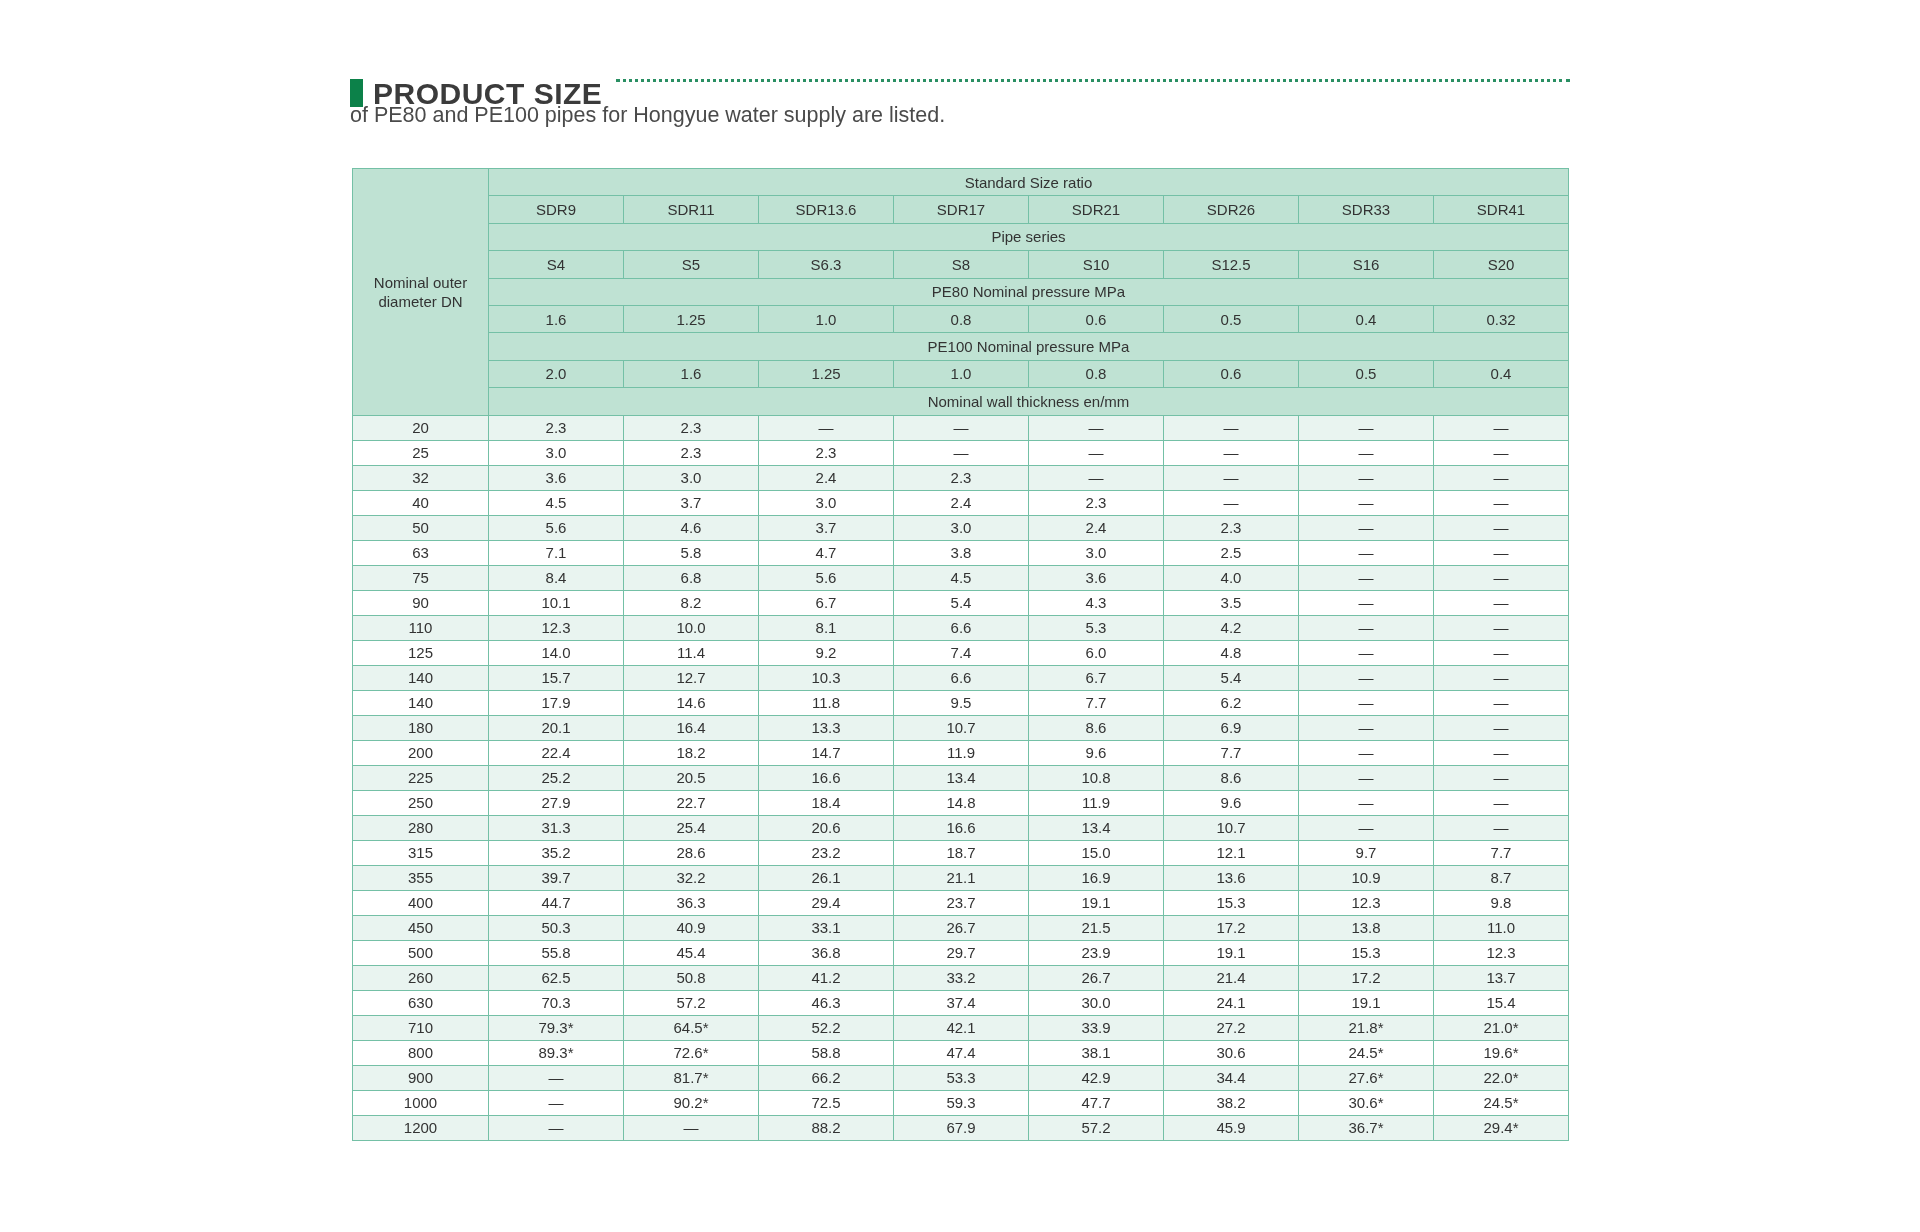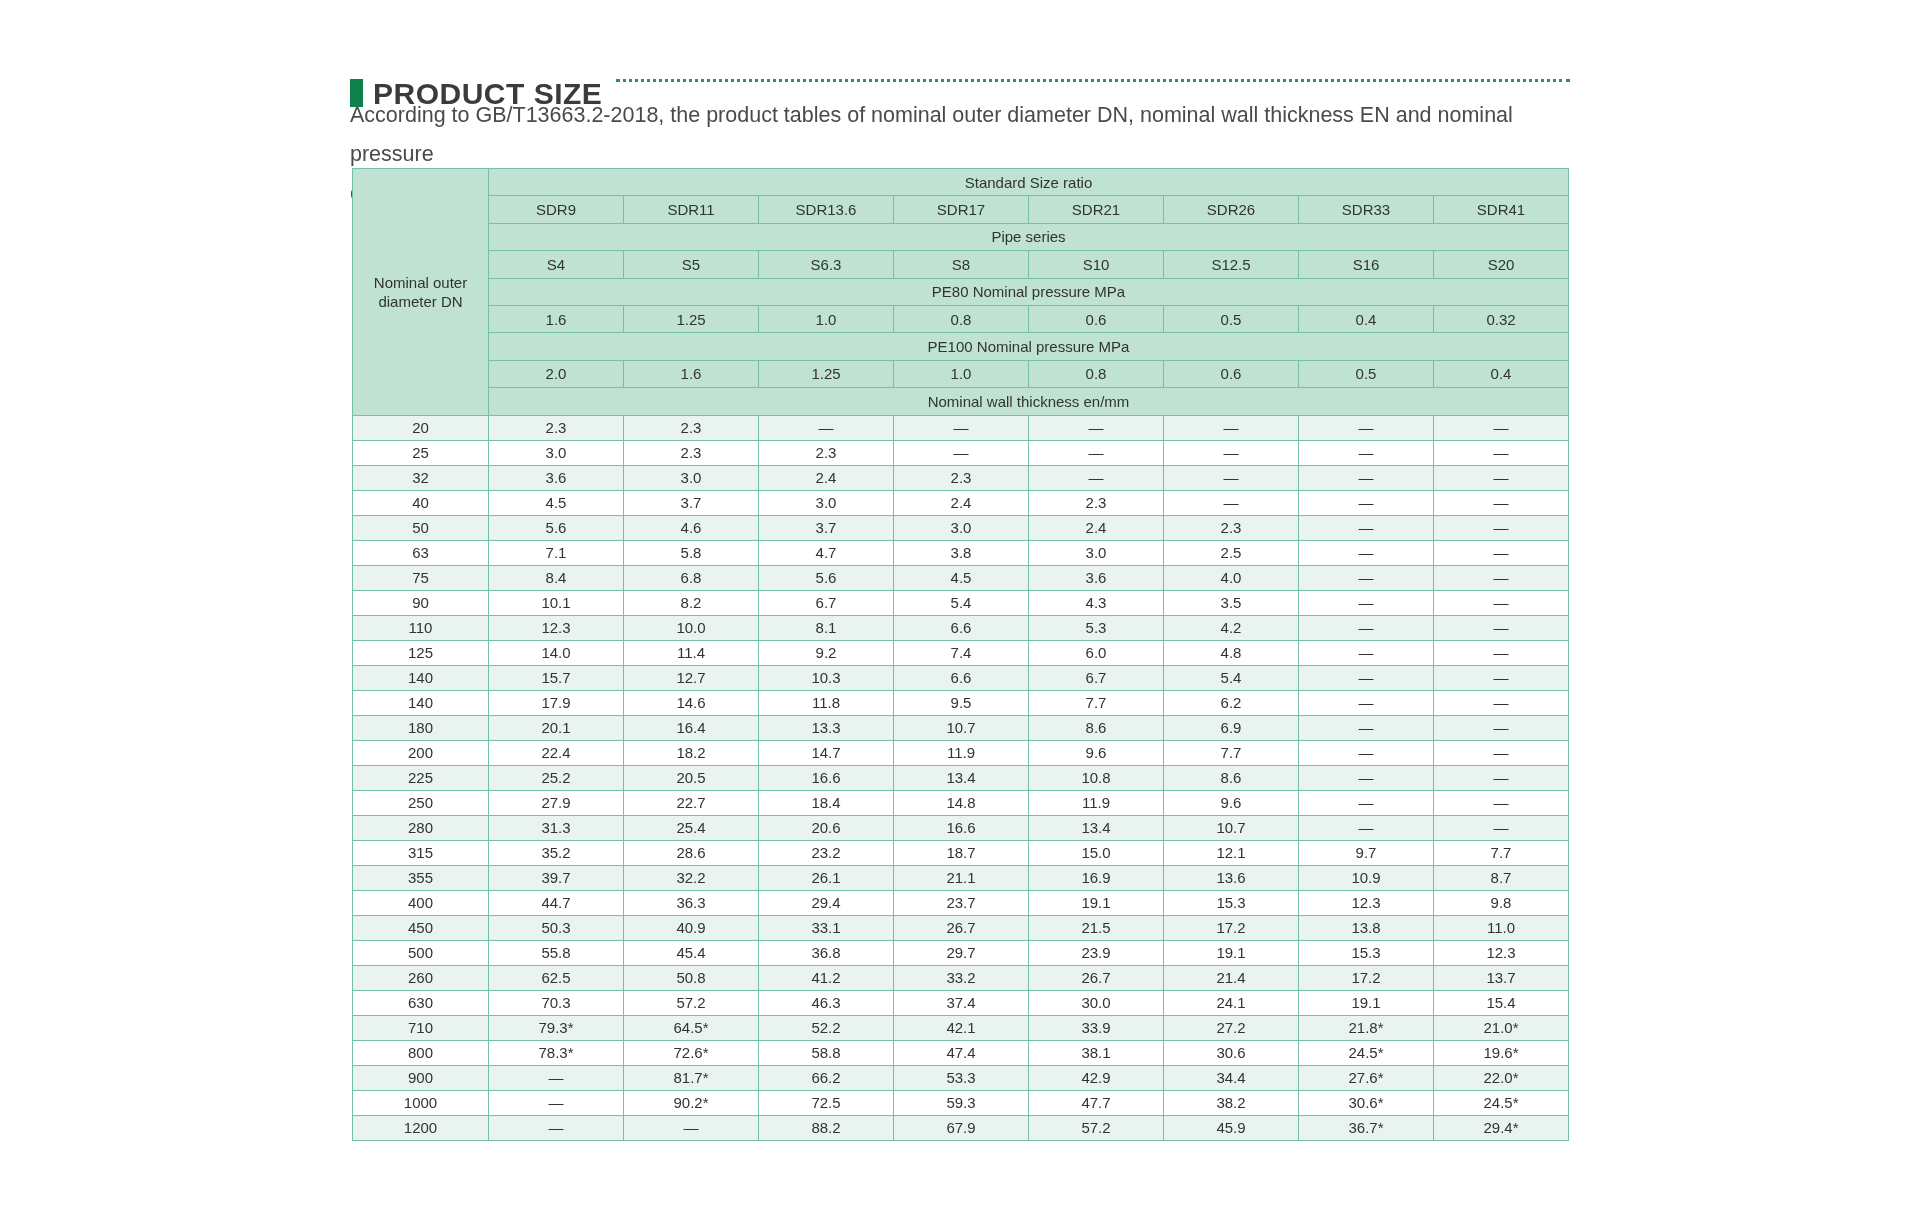--- a/index.html
+++ b/index.html
@@ -67,21 +67,20 @@
 
 <div class="page">
 
   <div class="title-row">
     <div class="accent-bar"></div>
     <div class="page-title">PRODUCT SIZE</div>
     <div class="dotted-leader"></div>
   </div>
 
   <div class="description">
-    <div>According to GB/T13663.2-2018, the product tables of nominal outer diameter DN, nominal wall thickness EN and nominal pressure</div>
     <div>of PE80 and PE100 pipes for Hongyue water supply are listed.</div>
   </div>
 
   <table class="product-table">
     <colgroup>
       <col style="width:136px">
       <col>
         <col>
         <col>
         <col>
@@ -419,21 +418,21 @@
           <td>64.5*</td>
           <td>52.2</td>
           <td>42.1</td>
           <td>33.9</td>
           <td>27.2</td>
           <td>21.8*</td>
           <td>21.0*</td>
         </tr>
         <tr>
           <td>800</td>
-          <td>78.3*</td>
+          <td>89.3*</td>
           <td>72.6*</td>
           <td>58.8</td>
           <td>47.4</td>
           <td>38.1</td>
           <td>30.6</td>
           <td>24.5*</td>
           <td>19.6*</td>
         </tr>
         <tr>
           <td>900</td>

